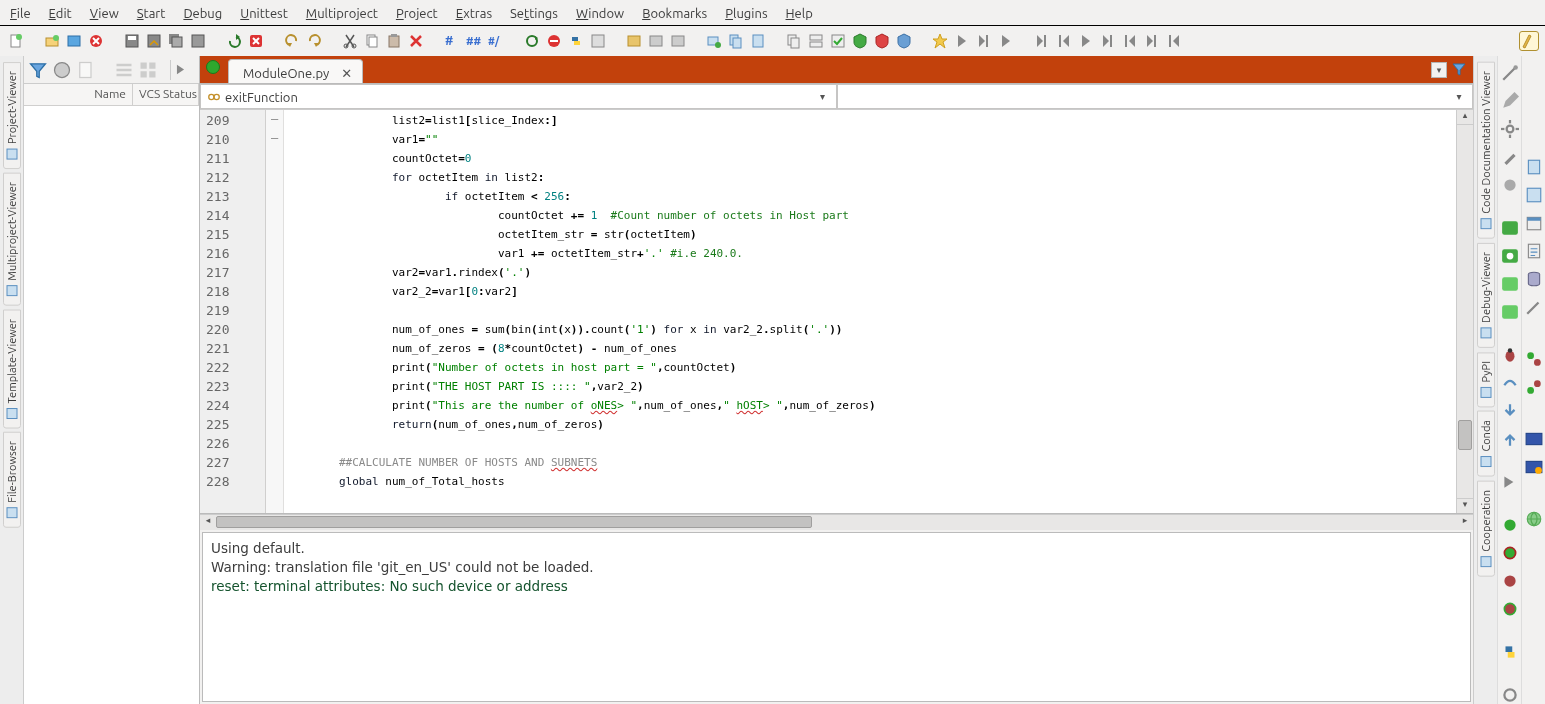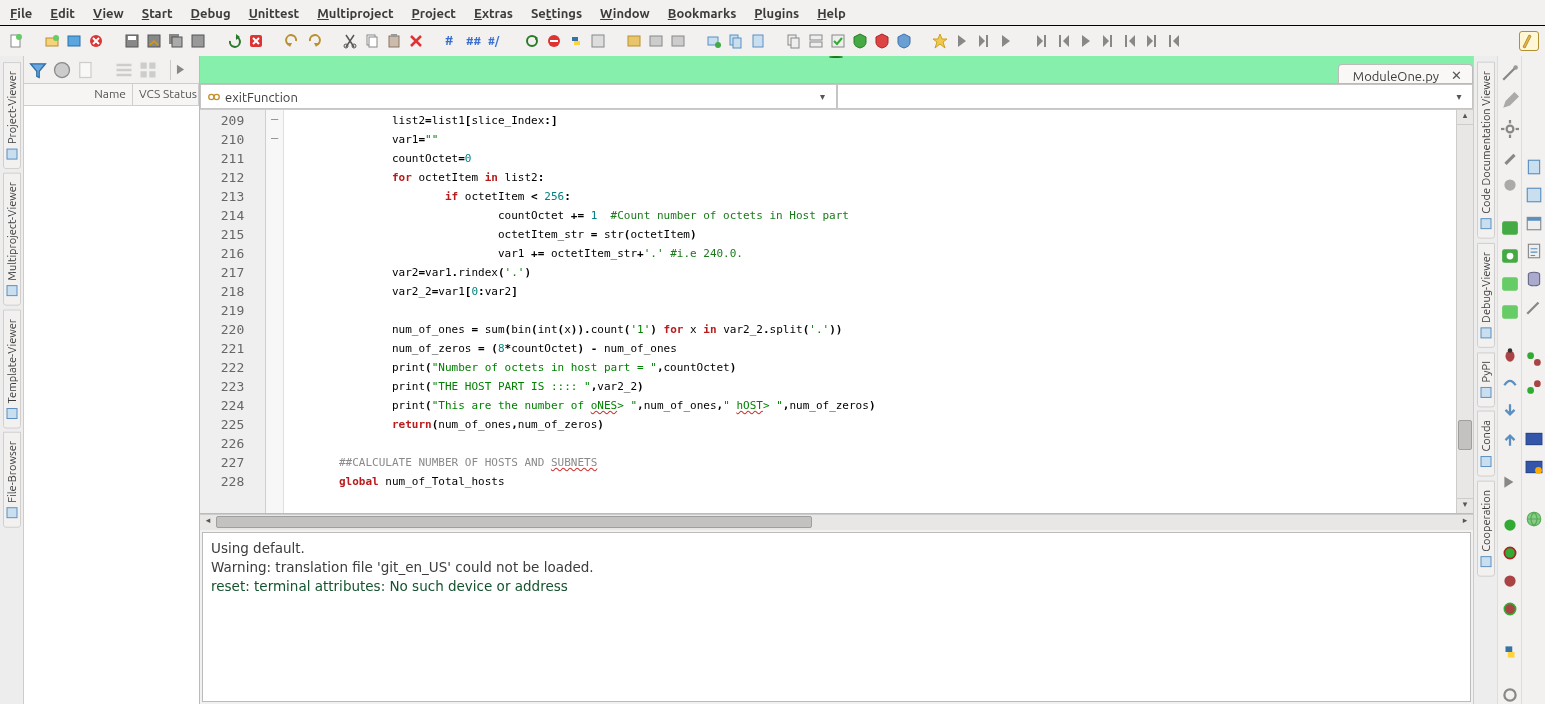--- a/index.html
+++ b/index.html
@@ -15,21 +15,20 @@
 
 
 .menubar {
   display: flex;
   gap: 18px;
   padding: 4px 10px;
   background: #f2f1f0;
   border-bottom: 1px solid #000;
   height: 26px;
   align-items: center;
-  font-weight: bold;
 }
 .menubar .menu-item { cursor: pointer; }
 .menubar .menu-item u { text-decoration: underline; }
 
 
 .toolbar {
   display: flex;
   align-items: center;
   gap: 2px;
   padding: 3px 6px;
@@ -115,24 +114,23 @@
 .center {
   flex: 1;
   display: flex;
   flex-direction: column;
   min-width: 0;
 }
 .tabbar {
   height: 28px;
   display: flex;
   align-items: flex-end;
-  background: #86efac;
+  background: #c2410c;
   border-bottom: 1px solid #bbb;
   padding-left: 2px;
-  flex-direction: column;
 }
 .tabbar .status-dot {
   width: 14px; height: 14px;
   border-radius: 50%;
   background: #2ea82e;
   border: 1px solid #1a7a1a;
   margin: 0 8px 6px 4px;
   align-self: center;
 }
 .tab {
@@ -174,21 +172,21 @@
   display: flex;
   min-height: 0;
   border-bottom: 1px solid #bbb;
   background: #fff;
   position: relative;
 }
 .gutter {
   width: 66px;
   background: #efefef;
   border-right: 1px solid #d0cfce;
-  text-align: center;
+  text-align: left;
   padding: 1px 6px;
   font-family: "DejaVu Sans Mono", monospace;
   font-size: 13px;
   color: #666;
   line-height: 19px;
 }
 .foldcol {
   width: 18px;
   background: #f7f7f7;
   border-right: 1px solid #e0dfde;
@@ -201,21 +199,21 @@
 .code {
   flex: 1;
   font-family: "DejaVu Sans Mono", monospace;
   font-size: 11px;
   line-height: 19px;
   padding: 1px 2px;
   white-space: pre;
   overflow: hidden;
   color: #000;
 }
-.code .kw { color: #b91c1c; font-weight: bold; }
+.code .kw { color: #0f172a; font-weight: normal; }
 .code .num { color: #008080; }
 .code .str { color: #008000; }
 .code .cmt { color: #1a7a1a; }
 .code .grey { color: #8a8a8a; }
 .code .err { text-decoration: underline wavy #d03030; }
 .code .p { color: #000; font-weight: bold; }
 
 .edit-vscroll {
   width: 17px;
   background: #e8e7e6;

